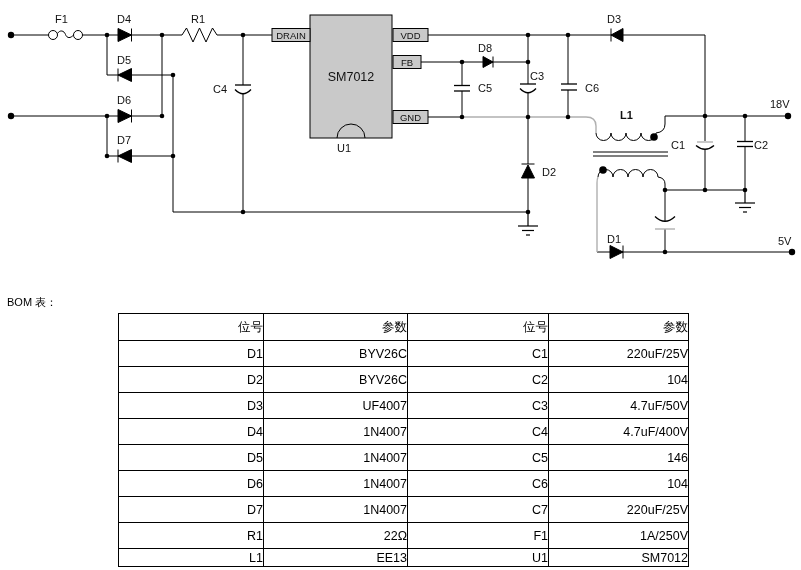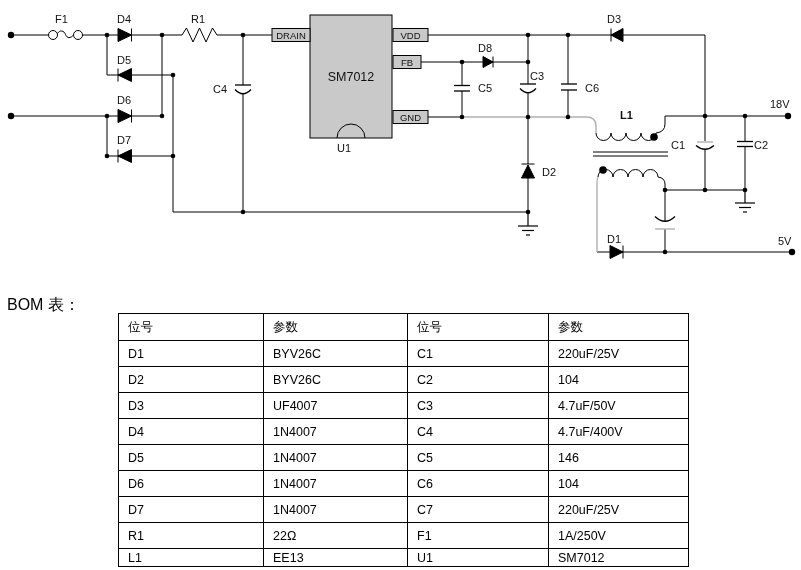--- a/index.html
+++ b/index.html
@@ -3,24 +3,24 @@
 <meta charset="utf-8">
 <style>
   html,body{margin:0;padding:0;background:#ffffff;}
   .stage{position:relative;width:801px;height:570px;background:#ffffff;overflow:hidden;
          font-family:"Liberation Sans",sans-serif;color:#000;}
   svg text{font-family:"Liberation Sans",sans-serif;fill:#111;}
   .lbl{font-size:11px;}
   .lbl-bold{font-size:11px;font-weight:bold;}
   .pinlbl{font-size:9.5px;}
   .icname{font-size:12.5px;}
-  .bom-caption{position:absolute;left:7px;top:295px;font-size:16px;}
+  .bom-caption{position:absolute;left:7px;top:295px;font-size:11px;}
   table.bom{position:absolute;left:118px;top:313px;width:570px;border-collapse:collapse;
             table-layout:fixed;font-size:12.5px;}
-  table.bom th,table.bom td{border:1px solid #000;text-align:left;vertical-align:middle;
+  table.bom th,table.bom td{border:1px solid #000;text-align:right;vertical-align:middle;
             padding:0 0 0 9px;font-weight:normal;overflow:hidden;white-space:nowrap;}
   table.bom thead tr{height:27px;}
   table.bom tbody tr{height:26px;}
   table.bom tbody tr:last-child{height:18px;}
 </style>
 </head>
 <body>
 
 <div class="stage">
 

